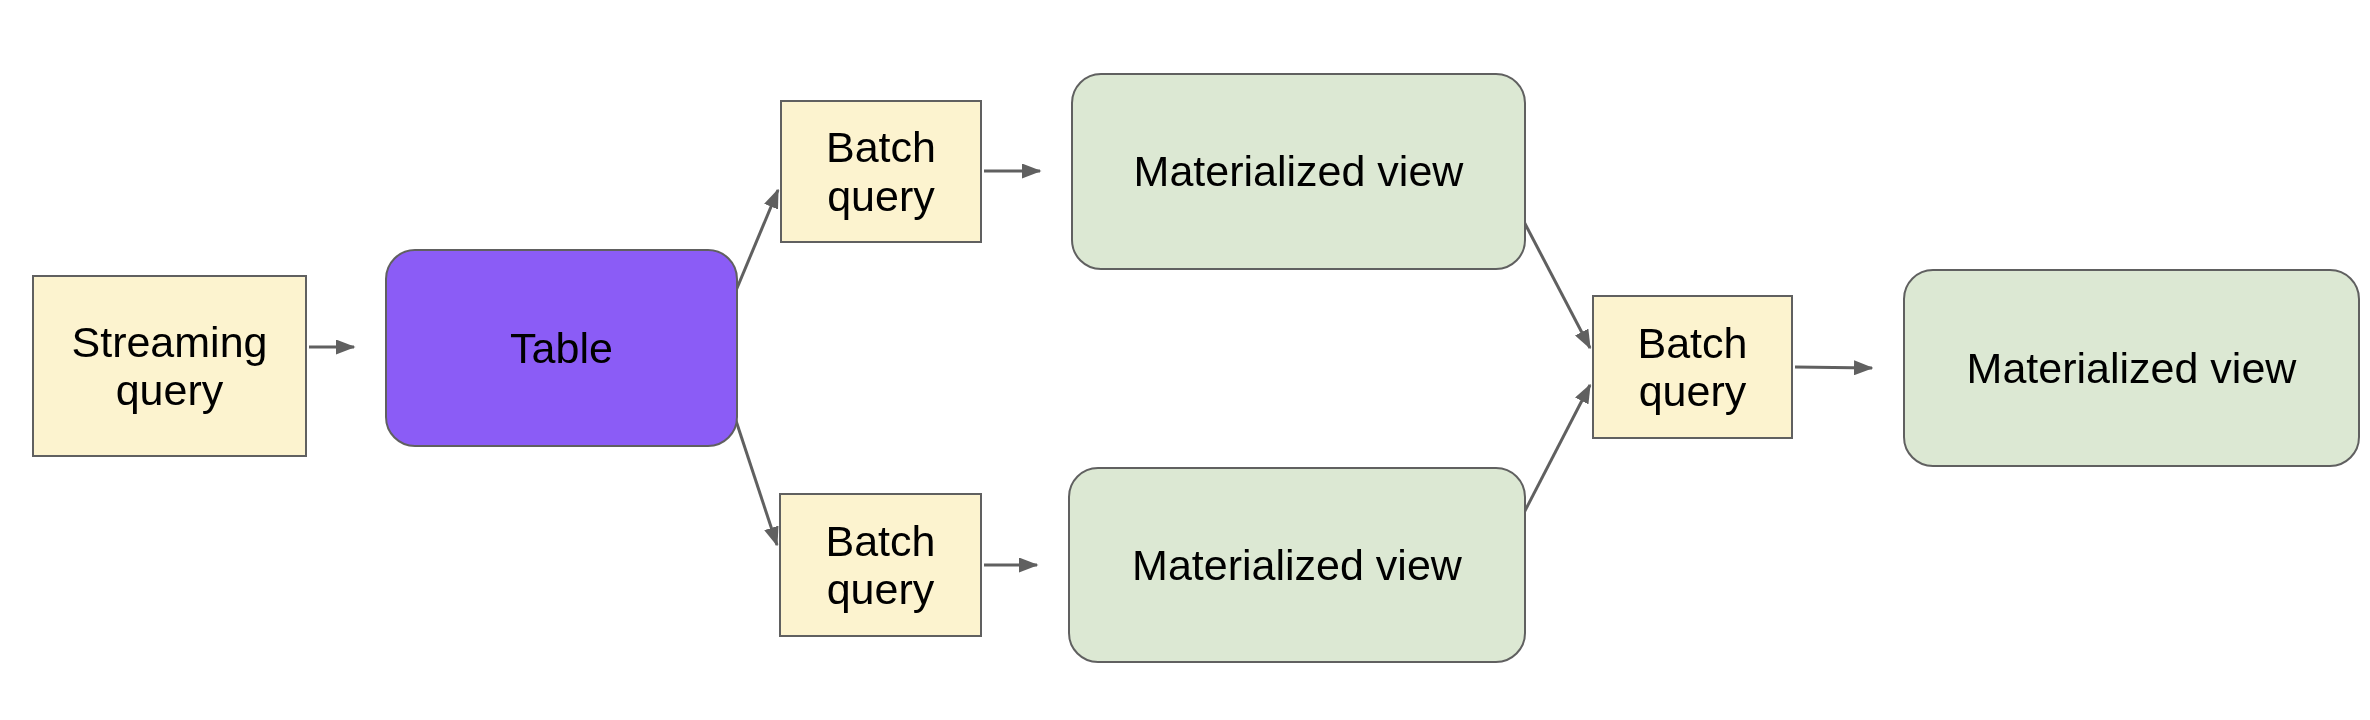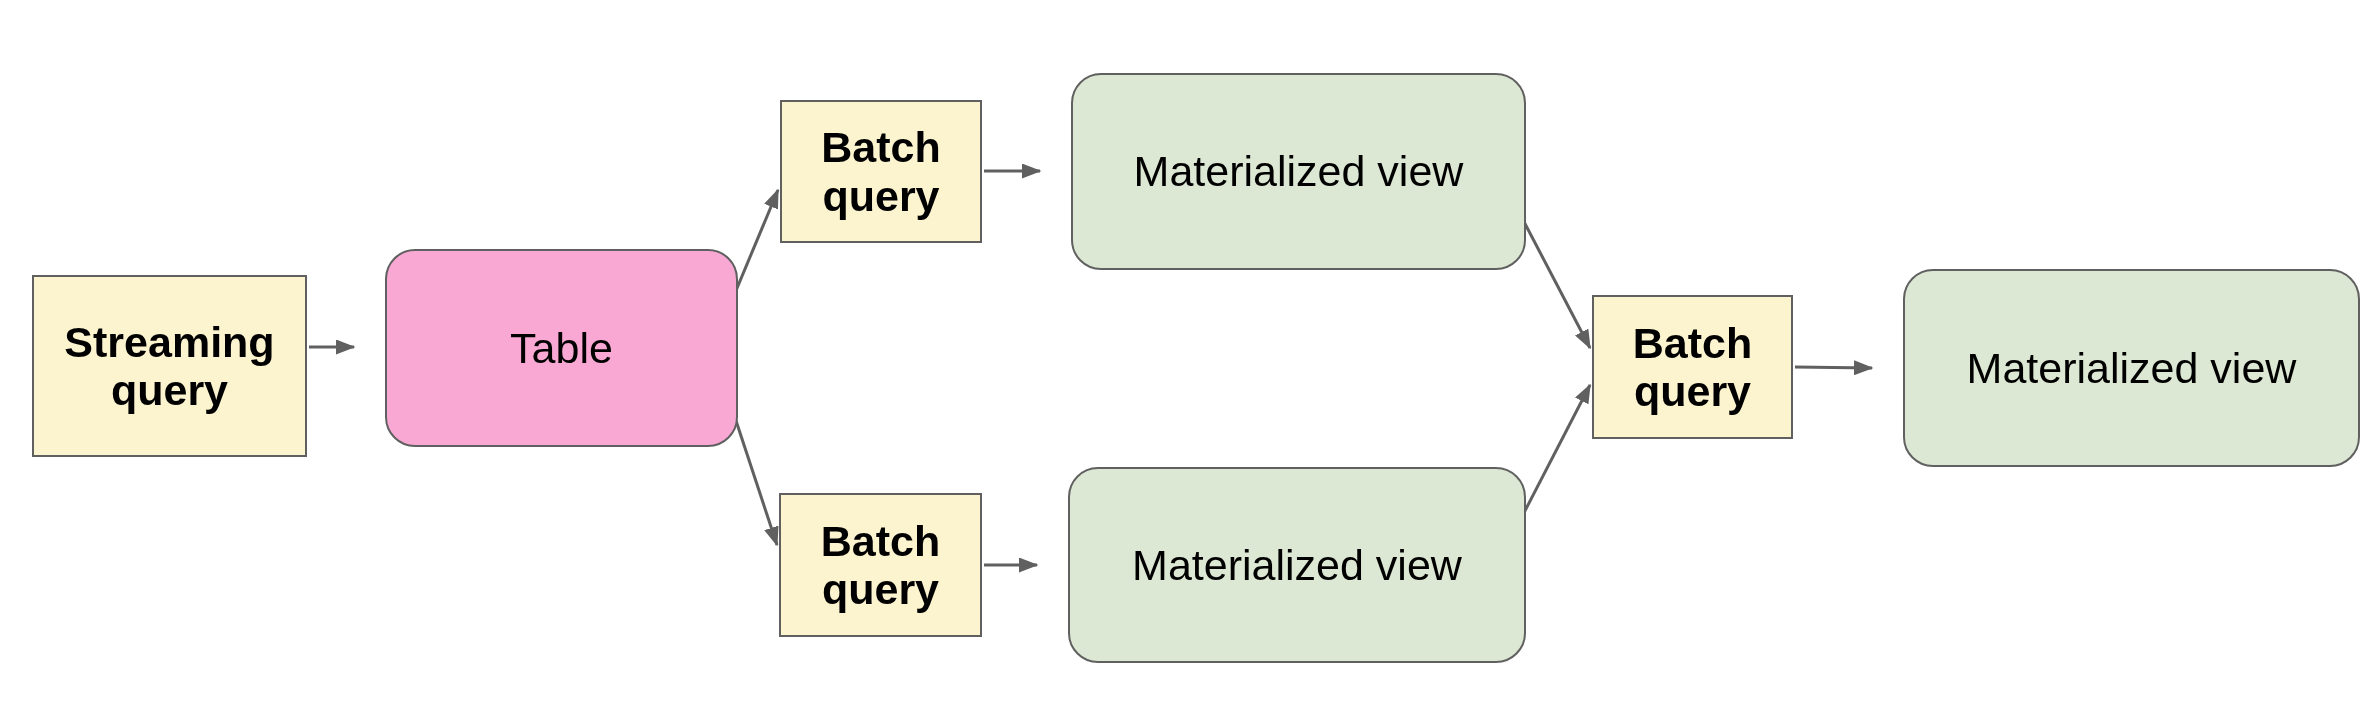--- a/index.html
+++ b/index.html
@@ -30,21 +30,20 @@
     align-items: center;
     justify-content: center;
     text-align: center;
     font-size: 43px;
     line-height: 1.12;
     color: #000000;
     padding: 4px 8px;
   }
   .node.query {
     border-radius: 0;
-    font-weight: bold;
   }
   .node.view {
     border-radius: 30px;
     margin-left: 28px;
   }
   .node .label {
     display: block;
   }
 </style>
 </head>
@@ -64,21 +63,21 @@
         <line x1="984" y1="171" x2="1040" y2="171" stroke="#606060" stroke-width="3" marker-end="url(#arrowhead)"></line>
         <line x1="984" y1="565" x2="1037" y2="565" stroke="#606060" stroke-width="3" marker-end="url(#arrowhead)"></line>
         <line x1="1498" y1="172" x2="1590" y2="348" stroke="#606060" stroke-width="3" marker-end="url(#arrowhead)"></line>
         <line x1="1498" y1="563" x2="1590" y2="385" stroke="#606060" stroke-width="3" marker-end="url(#arrowhead)"></line>
         <line x1="1795" y1="367" x2="1872" y2="368" stroke="#606060" stroke-width="3" marker-end="url(#arrowhead)"></line>
       </g>
   </svg>
 <div class="node query" style="left: 32px; top: 275px; width: 275px; height: 182px; background: rgb(252, 243, 207); border: 2.5px solid rgb(96, 96, 96); color: rgb(0, 0, 0);">
       <span class="label">Streaming query</span>
     </div>
-    <div class="node view" style="left: 357px; top: 249px; width: 353px; height: 198px; background: #f9a8d4; border: 2.5px solid rgb(96, 96, 96); color: rgb(0, 0, 0);">
+    <div class="node view" style="left: 357px; top: 249px; width: 353px; height: 198px; background: #8b5cf6; border: 2.5px solid rgb(96, 96, 96); color: rgb(0, 0, 0);">
       <span class="label">Table</span>
     </div>
     <div class="node query" style="left: 780px; top: 100px; width: 202px; height: 143px; background: rgb(252, 243, 207); border: 2.5px solid rgb(96, 96, 96); color: rgb(0, 0, 0);">
       <span class="label">Batch query</span>
     </div>
     <div class="node view" style="left: 1043px; top: 73px; width: 455px; height: 197px; background: rgb(220, 232, 211); border: 2.5px solid rgb(96, 96, 96); color: rgb(0, 0, 0);">
       <span class="label">Materialized view</span>
     </div>
     <div class="node query" style="left: 779px; top: 493px; width: 203px; height: 144px; background: rgb(252, 243, 207); border: 2.5px solid rgb(96, 96, 96); color: rgb(0, 0, 0);">
       <span class="label">Batch query</span>

